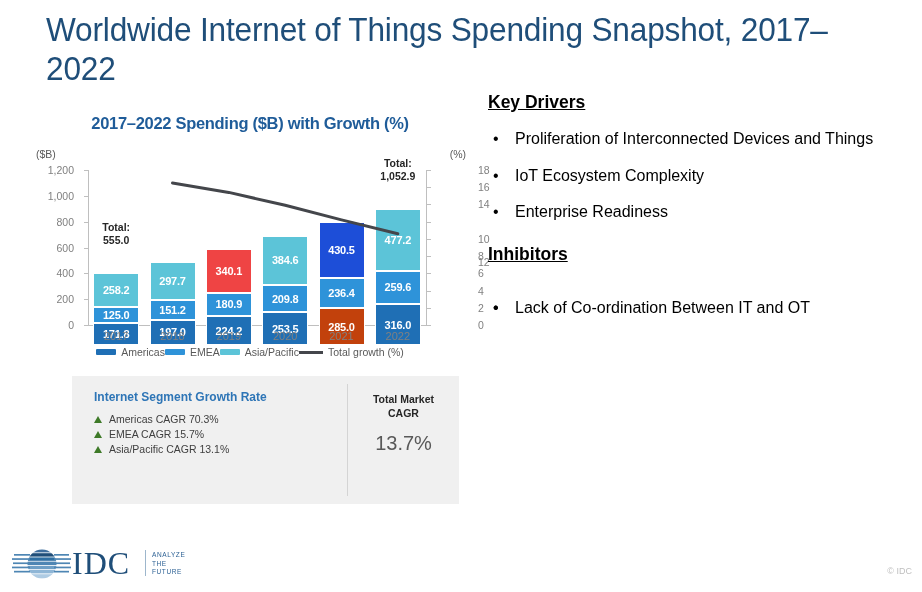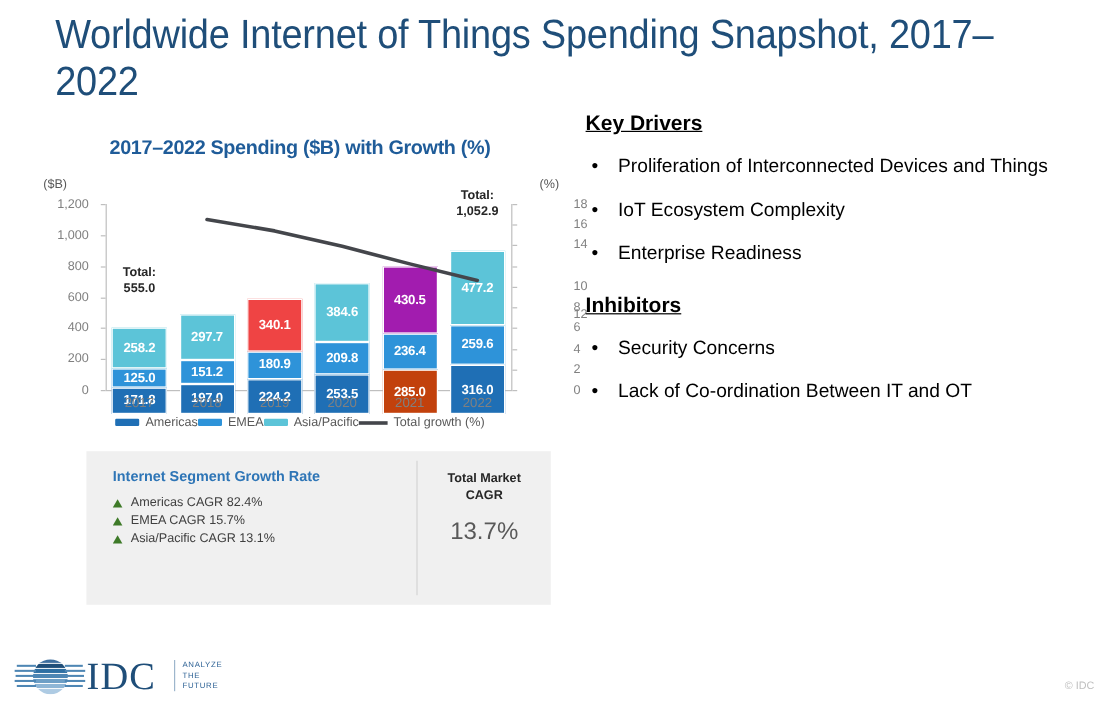--- a/index.html
+++ b/index.html
@@ -201,21 +201,21 @@
             <span>384.6</span>
           </div>
         </div>
         <div class="bar-col" style="left: 288.5px; height: 155px;">
           <div class="seg" style="background: #c2410c; height: 36.8125px; bottom: 0px;">
             <span>285.0</span>
           </div>
           <div class="seg" style="background: rgb(46, 147, 217); height: 30.535px; bottom: 36.8125px; margin-top: 48px;">
             <span>236.4</span>
           </div>
-          <div class="seg" style="background: #a21caf; height: 55.6063px; bottom: 67.3475px;">
+          <div class="seg" style="background: #1d4ed8; height: 55.6063px; bottom: 67.3475px;">
             <span>430.5</span>
           </div>
         </div>
         <div class="bar-col" style="left: 344.833px; height: 155px;">
           <div class="seg" style="background: rgb(31, 111, 181); height: 40.8167px; bottom: 0px;">
             <span>316.0</span>
           </div>
           <div class="seg" style="background: rgb(46, 147, 217); height: 33.5317px; bottom: 40.8167px;">
             <span>259.6</span>
           </div>
@@ -268,21 +268,21 @@
       </div>
     </div>
 </div>
 
 <div id="growth-table">
   <div id="gt-left">
     <div id="gt-head">Internet Segment Growth Rate</div>
     <div id="gt-rows">
         <div class="gt-row">
           <div class="tri-up" style="border-bottom-color: rgb(62, 122, 40);"></div>
-          <div class="gt-text">Americas CAGR 82.4%</div>
+          <div class="gt-text">Americas CAGR 70.3%</div>
         </div>
         <div class="gt-row">
           <div class="tri-up" style="border-bottom-color: rgb(62, 122, 40);"></div>
           <div class="gt-text">EMEA CAGR 15.7%</div>
         </div>
         <div class="gt-row">
           <div class="tri-up" style="border-bottom-color: rgb(62, 122, 40);"></div>
           <div class="gt-text">Asia/Pacific CAGR 13.1%</div>
         </div>
       </div>
@@ -302,21 +302,21 @@
     <div class="sec-head">Key Drivers</div>
     <ul class="bullets" id="key-drivers-list">
         <li><span class="dot">•</span><span>Proliferation of Interconnected Devices and Things</span></li>
         <li><span class="dot">•</span><span>IoT Ecosystem Complexity</span></li>
         <li><span class="dot">•</span><span>Enterprise Readiness</span></li>
       </ul>
   </div>
   <div id="inhibitors-block">
     <div class="sec-head">Inhibitors</div>
     <ul class="bullets" id="inhibitors-list">
-        <li><span class="dot">•</span><span>Security Concerns</span></li>
+        <li><span class="dot">•</span></li>
         <li><span class="dot">•</span><span>Lack of Co-ordination Between IT and OT</span></li>
       </ul>
   </div>
 </div>
 
 <div id="idc-logo">
   <svg id="logo-globe" viewBox="0 0 60 38">
     <defs>
       <clipPath id="globeclip">
           <circle cx="30" cy="19" r="14.5"></circle>

